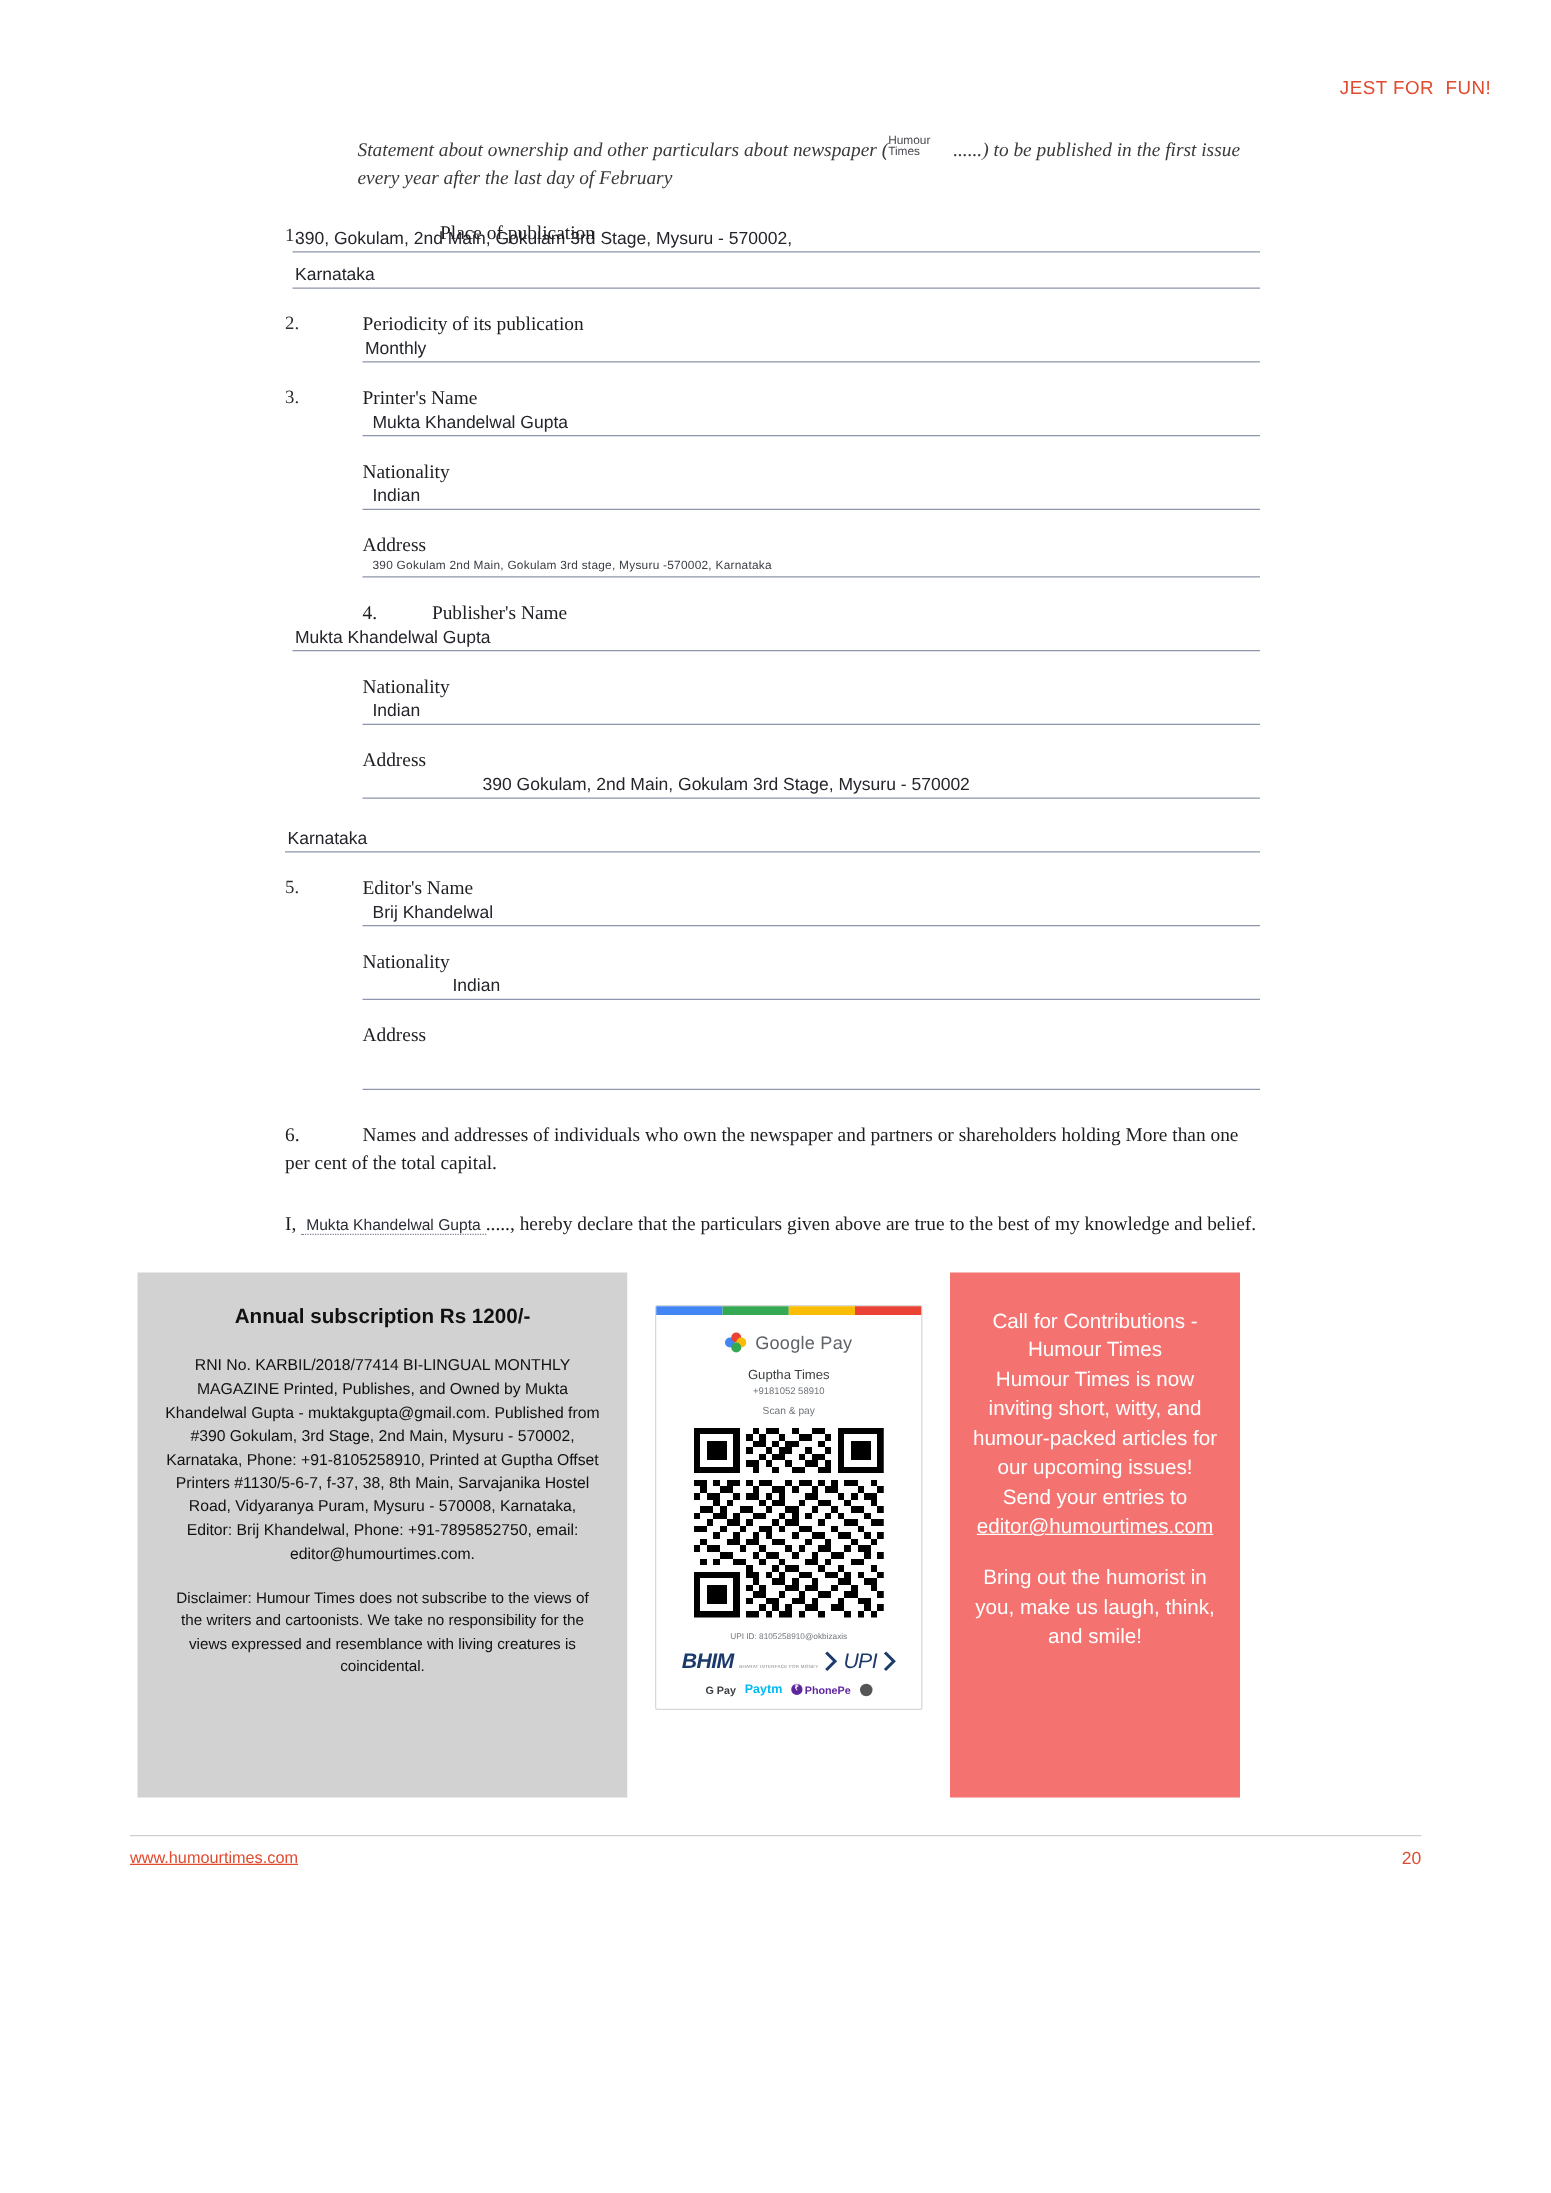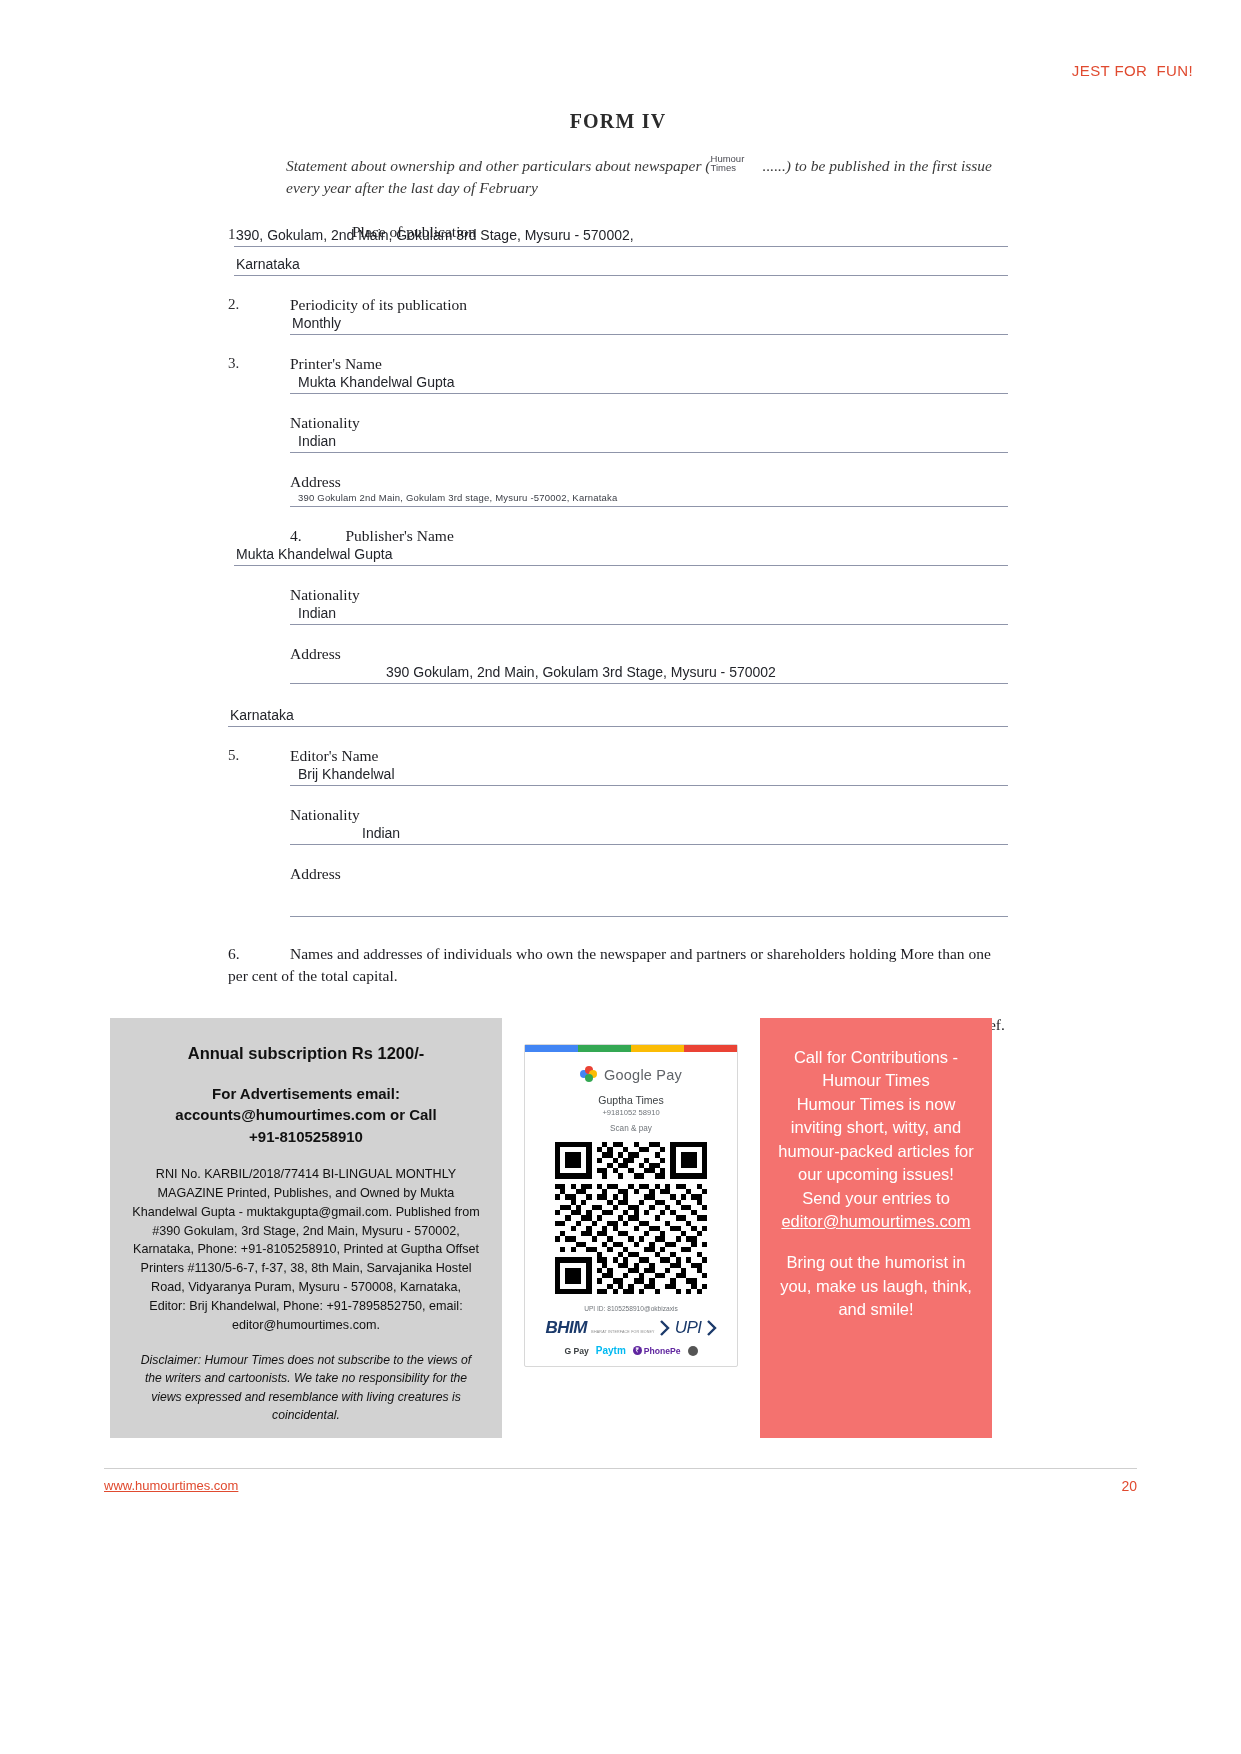--- a/index.html
+++ b/index.html
@@ -94,21 +94,21 @@
     width:1000px; height:420px; display:flex;
   }
   .panel-gray {
     width:392px; background:#d2d2d2; padding:18px 22px 14px 22px;
     font-family:"Liberation Sans", sans-serif; color:#111;
     display:flex; flex-direction:column;
   }
   .p-head { text-align:center; font-weight:bold; font-size:16.5px; margin:8px 0 20px; }
   .p-sub  { text-align:center; font-weight:bold; font-size:15px; line-height:1.42; margin-bottom:18px; }
   .p-body { font-size:12.6px; line-height:1.5; text-align:center; }
-  .p-disc { font-size:12.2px; line-height:1.5; text-align:center; font-style:italic; margin-top:16px; }
+  .p-disc { font-size:12.2px; line-height:1.5; text-align:center; margin-top:16px; }
 
   .panel-white {
     width:258px; background:#ffffff; display:flex;
     align-items:flex-start; justify-content:center; padding-top:26px;
   }
   .gpay-card {
     width:214px; background:#fff; border:1px solid #d8d8d8;
     border-radius:2px; padding:0 0 10px 0; text-align:center;
     font-family:"Liberation Sans", sans-serif;
   }
@@ -157,21 +157,20 @@
     font-family:"Liberation Sans", sans-serif; font-size:14px;
   }
 </style>
 </head>
 <body>
 
 <div class="jest-header">JEST FOR  FUN!</div>
 
 <div class="form-sheet">
 
-  <div class="form-title">FORM IV</div>
 
   <div class="intro">
     <span>Statement about ownership and other particulars about newspaper (</span><span class="ht-stamp"><span>Humour</span><span>Times</span></span><span>......) to be published in the first issue every year after the last day of February</span>
   </div>
 
   <div class="item overlap" style="margin-top:26px;">
     <div class="num">1.</div>
     <div class="label">Place of publication</div>
     <div class="filled" style="margin-left:6px;">390, Gokulam, 2nd Main, Gokulam 3rd Stage, Mysuru - 570002,</div>
     <div class="filled" style="margin-left:6px;border-top:0;">Karnataka</div>
@@ -259,25 +258,20 @@
       </svg>
       <div class="sig-caption">Signature of Publisher</div>
     </div>
   </div>
 </div>
 
 <div class="panels">
 
   <div class="panel-gray">
     <div class="p-head">Annual subscription Rs 1200/-</div>
-    <div class="p-sub">
-      <div>For Advertisements email:</div>
-      <div>accounts@humourtimes.com or Call</div>
-      <div>+91-8105258910</div>
-    </div>
     <div class="p-body">RNI No. KARBIL/2018/77414 BI-LINGUAL MONTHLY MAGAZINE Printed, Publishes, and Owned by Mukta Khandelwal Gupta - muktakgupta@gmail.com. Published from #390 Gokulam, 3rd Stage, 2nd Main, Mysuru - 570002, Karnataka, Phone: +91-8105258910, Printed at Guptha Offset Printers #1130/5-6-7, f-37, 38, 8th Main, Sarvajanika Hostel Road, Vidyaranya Puram, Mysuru - 570008, Karnataka, Editor: Brij Khandelwal, Phone: +91-7895852750, email: editor@humourtimes.com.</div>
     <div class="p-disc">Disclaimer: Humour Times does not subscribe to the views of the writers and cartoonists. We take no responsibility for the views expressed and resemblance with living creatures is coincidental.</div>
   </div>
 
   <div class="panel-white">
     <div class="gpay-card">
       <div class="gpay-bars">
         <i style="background:#4285F4"></i>
           <i style="background:#34A853"></i>
           <i style="background:#FBBC05"></i>

